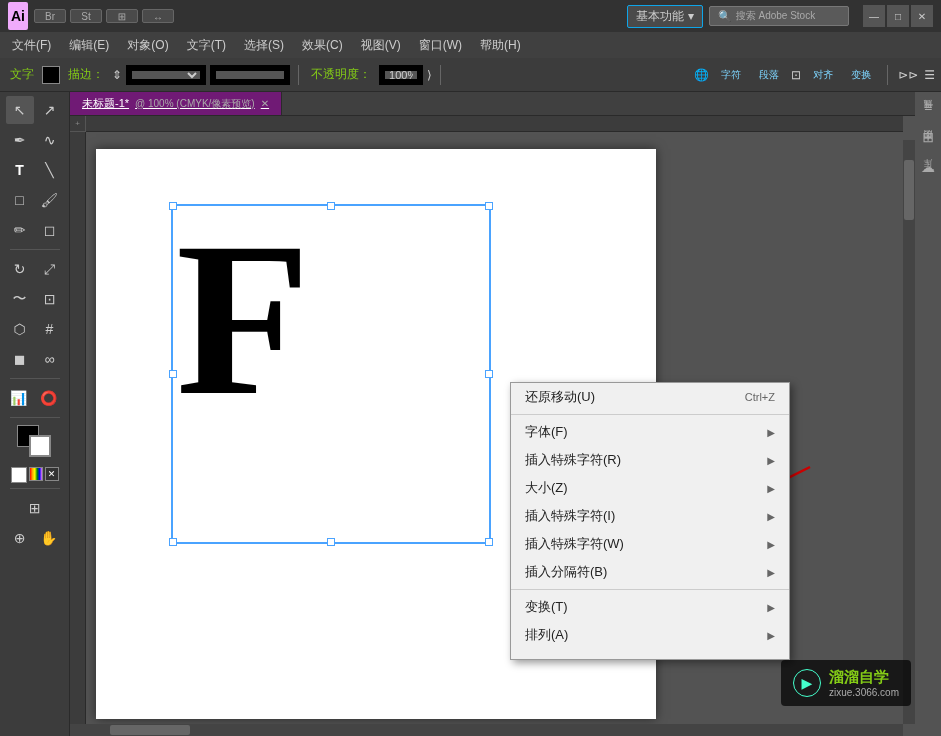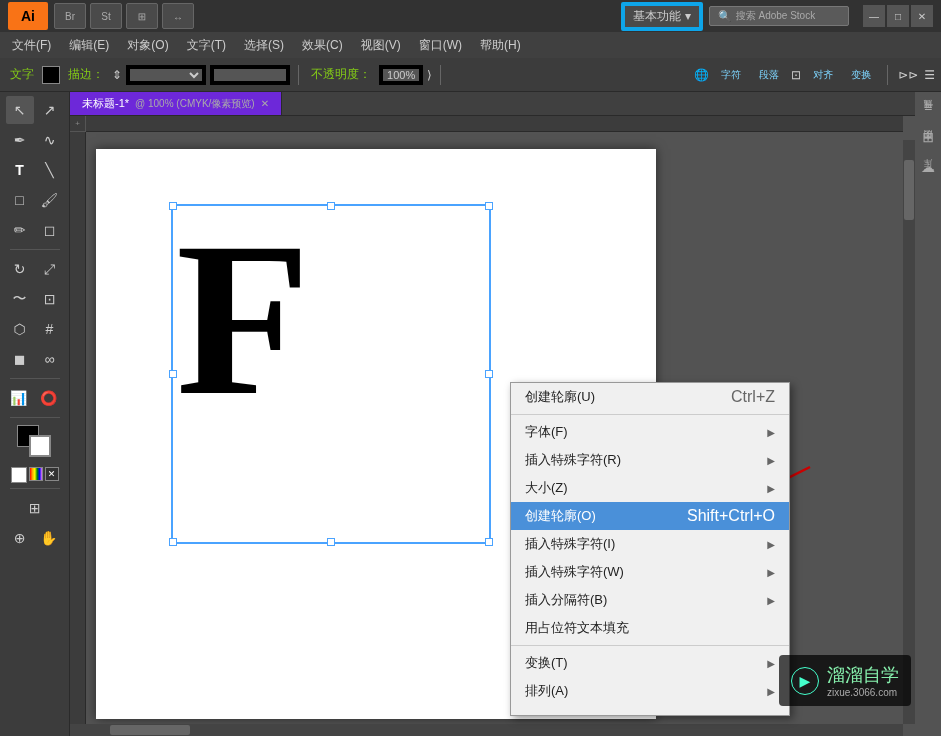--- a/index.html
+++ b/index.html
@@ -1,55 +1,55 @@
 <!DOCTYPE html>
 <html><head>
   <meta charset="utf-8">
   <style>
     * { margin: 0; padding: 0; box-sizing: border-box; }
     body { width: 941px; height: 736px; background: #535353; font-family: 'Microsoft YaHei', Arial, sans-serif; font-size: 12px; color: #ddd; overflow: hidden; position: relative; }
 
     
     #titlebar { height: 32px; background: #323232; display: flex; align-items: center; padding: 0 8px; gap: 6px; }
-    #ai-logo { width: 40px; height: 28px; background: #f97316; display: flex; align-items: center; justify-content: center; font-weight: bold; font-size: 14px; color: #000; border-radius: 2px; flex-shrink: 0; }
+    #ai-logo { width: 20px; height: 28px; background: #f0abfc; display: flex; align-items: center; justify-content: center; font-weight: bold; font-size: 14px; color: #000; border-radius: 2px; flex-shrink: 0; }
     #title-icons { display: flex; gap: 4px; align-items: center; }
-    .title-icon-btn { width: 32px; height: 26px; background: #4a4a4a; border: 1px solid #666; border-radius: 2px; display: flex; align-items: center; justify-content: center; font-size: 10px; color: #aaa; cursor: pointer; }
-    #workspace-label { margin-left: auto; background: #4a4a4a; border: 4px solid #0ea5e9; border-radius: 2px; padding: 2px 8px; font-size: 12px; color: #ccc; display: flex; align-items: center; gap: 4px; }
+    .title-icon-btn { width: 32px; height: 14px; background: #4a4a4a; border: 1px solid #666; border-radius: 2px; display: flex; align-items: center; justify-content: center; font-size: 10px; color: #aaa; cursor: pointer; }
+    #workspace-label { margin-left: auto; background: #4a4a4a; border: 1px solid #0ea5e9; border-radius: 2px; padding: 2px 8px; font-size: 12px; color: #ccc; display: flex; align-items: center; gap: 4px; }
     #search-bar { background: #5a5a5a; border: 1px solid #777; border-radius: 2px; padding: 2px 8px; font-size: 11px; color: #aaa; display: flex; align-items: center; gap: 4px; width: 140px; }
     #win-controls { display: flex; gap: 2px; margin-left: 8px; }
     .win-btn { width: 22px; height: 22px; background: #555; border: none; display: flex; align-items: center; justify-content: center; font-size: 10px; color: #ccc; cursor: pointer; }
 
     
     #menubar { height: 26px; background: #404040; display: flex; align-items: center; padding: 0 4px; gap: 2px; }
     .menu-item { padding: 2px 8px; font-size: 12px; color: #ccc; cursor: pointer; border-radius: 2px; }
 
     
     #toolbar { height: 34px; background: #3c3c3c; display: flex; align-items: center; padding: 0 6px; gap: 4px; border-bottom: 1px solid #2a2a2a; }
     .toolbar-label { font-size: 12px; color: #84cc16; padding: 0 4px; }
     .toolbar-swatch { width: 18px; height: 18px; background: #000; border: 1px solid #888; }
-    .toolbar-field { background: #555; border: 4px solid #000000; color: #ccc; font-size: 11px; padding: 1px 4px; height: 20px; }
+    .toolbar-field { background: #555; border: 6px solid #000000; color: #ccc; font-size: 11px; padding: 1px 4px; height: 20px; }
     .toolbar-separator { width: 1px; height: 20px; background: #666; margin: 0 4px; }
     .toolbar-right { margin-left: auto; display: flex; align-items: center; gap: 6px; }
     .toolbar-tab { font-size: 10px; color: #7dd3fc; padding: 2px 6px; cursor: pointer; }
 
     
     #main { display: flex; height: calc(736px - 92px); }
 
     
     #left-panel { width: 70px; background: #3c3c3c; border-right: 1px solid #2a2a2a; padding: 4px 2px; display: flex; flex-direction: column; gap: 2px; align-items: center; }
     .tool-row { display: flex; gap: 2px; }
     .tool-btn { width: 28px; height: 28px; background: transparent; border: none; display: flex; align-items: center; justify-content: center; font-size: 14px; color: #ccc; cursor: pointer; border-radius: 2px; }
     .tool-btn.active { background: #555; }
     .tool-separator { width: 50px; height: 1px; background: #555; margin: 3px 0; }
 
     
     #canvas-area { flex: 1; background: #535353; position: relative; overflow: hidden; }
     #tab-bar { height: 24px; background: #404040; display: flex; align-items: stretch; border-bottom: 1px solid #2a2a2a; }
     .tab { padding: 0 12px; display: flex; align-items: center; gap: 6px; background: #535353; border-right: 1px solid #2a2a2a; font-size: 11px; color: #ccc; cursor: pointer; }
-    .tab.active { background: #6d28d9; color: #fff; }
+    .tab.active { background: #701a75; color: #fff; text-decoration: underline; }
     .tab-close { font-size: 10px; color: #aaa; cursor: pointer; }
     #canvas-scroll-container { width: 100%; height: calc(100% - 24px); overflow: hidden; position: relative; }
     #canvas-bg { width: 100%; height: 100%; background: #535353; display: flex; align-items: center; justify-content: center; }
     #canvas-white { width: 560px; height: 570px; background: #fff; position: relative; margin: 20px auto; box-shadow: 0 0 10px rgba(0,0,0,0.5); }
     #text-content { position: absolute; top: 60px; left: 80px; font-size: 220px; font-weight: 900; color: #000; line-height: 1; font-family: serif; }
     #selection-box { position: absolute; top: 55px; left: 75px; width: 320px; height: 340px; border: 2px solid #4aa3ff; pointer-events: none; }
     .sel-handle { position: absolute; width: 8px; height: 8px; background: #fff; border: 1px solid #4aa3ff; }
     .sel-handle.tl { top: -4px; left: -4px; }
     .sel-handle.tr { top: -4px; right: -4px; }
     .sel-handle.bl { bottom: -4px; left: -4px; }
@@ -63,21 +63,21 @@
 
     
     #far-right-panel { width: 26px; background: #535353; display: flex; flex-direction: column; align-items: center; padding: 4px 0; gap: 8px; }
 
     
     #context-menu { position: absolute; top: 290px; left: 440px; width: 280px; background: #f0f0f0; border: 1px solid #999; box-shadow: 3px 3px 8px rgba(0,0,0,0.4); z-index: 1000; color: #222; font-size: 13px; }
     .ctx-item { display: flex; align-items: center; justify-content: space-between; padding: 5px 14px 5px 14px; cursor: pointer; white-space: nowrap; }
     .ctx-item.highlighted { background: #4a90d9; color: #fff; }
     .ctx-item.highlighted .ctx-shortcut { color: #fff; }
     .ctx-separator { height: 1px; background: #ccc; margin: 3px 0; }
-    .ctx-shortcut { color: #666; font-size: 16px; margin-left: 20px; }
+    .ctx-shortcut { color: #666; font-size: 11px; margin-left: 20px; }
     .ctx-arrow { color: #666; font-size: 10px; margin-left: 8px; }
 
     
     #red-arrow { position: absolute; top: 370px; left: 630px; z-index: 999; pointer-events: none; }
 
     
     #watermark { position: absolute; bottom: 30px; right: 30px; background: rgba(0,0,0,0.7); color: #fff; padding: 8px 12px; border-radius: 4px; font-size: 14px; display: flex; align-items: center; gap: 8px; z-index: 2000; }
     #wm-icon { width: 28px; height: 28px; background: #1a1a1a; border-radius: 50%; display: flex; align-items: center; justify-content: center; color: #4fc; font-size: 14px; border: 1px solid #4fc; }
 
     
@@ -251,54 +251,47 @@
         <div id="canvas-scrollbar-v-thumb"></div>
       </div>
 
       <div id="canvas-scrollbar-h">
         <div id="canvas-scrollbar-h-thumb"></div>
       </div>
     </div>
 
     <div id="context-menu">
       <div class="ctx-item">
-        <span>创建轮廓(U)</span>
+        <span>还原移动(U)</span>
         <span class="ctx-shortcut">Ctrl+Z</span>
       </div>
       <div class="ctx-separator"></div>
       <div class="ctx-item">
         <span>字体(F)</span>
         <span class="ctx-arrow">▶</span>
       </div>
       <div class="ctx-item">
         <span>插入特殊字符(R)</span>
         <span class="ctx-arrow">▶</span>
       </div>
       <div class="ctx-item">
         <span>大小(Z)</span>
         <span class="ctx-arrow">▶</span>
       </div>
-      <div class="ctx-item highlighted">
-        <span>创建轮廓(O)</span>
-        <span class="ctx-shortcut">Shift+Ctrl+O</span>
-      </div>
       <div class="ctx-item">
         <span>插入特殊字符(I)</span>
         <span class="ctx-arrow">▶</span>
       </div>
       <div class="ctx-item">
         <span>插入特殊字符(W)</span>
         <span class="ctx-arrow">▶</span>
       </div>
       <div class="ctx-item">
         <span>插入分隔符(B)</span>
         <span class="ctx-arrow">▶</span>
-      </div>
-      <div class="ctx-item">
-        <span>用占位符文本填充</span>
       </div>
       <div class="ctx-separator"></div>
       <div class="ctx-item">
         <span>变换(T)</span>
         <span class="ctx-arrow">▶</span>
       </div>
       <div class="ctx-item">
         <span>排列(A)</span>
         <span class="ctx-arrow">▶</span>
       </div>
@@ -334,16 +327,16 @@
       <div class="right-panel-icon">☁</div>
       <div style="font-size:9px;color:#aaa;writing-mode:vertical-rl;transform:rotate(180deg);">库</div>
     </div>
   </div>
 
 </div>
 
 <div id="watermark">
   <div id="wm-icon">▶</div>
   <div>
-    <div style="font-size:18px;font-weight:normal;color:#86efac;">溜溜自学</div>
+    <div style="font-size:15px;font-weight:bold;color:#84cc16;">溜溜自学</div>
     <div style="font-size:10px;color:#aaa;">zixue.3066.com</div>
   </div>
 </div>
 
 </body></html>

